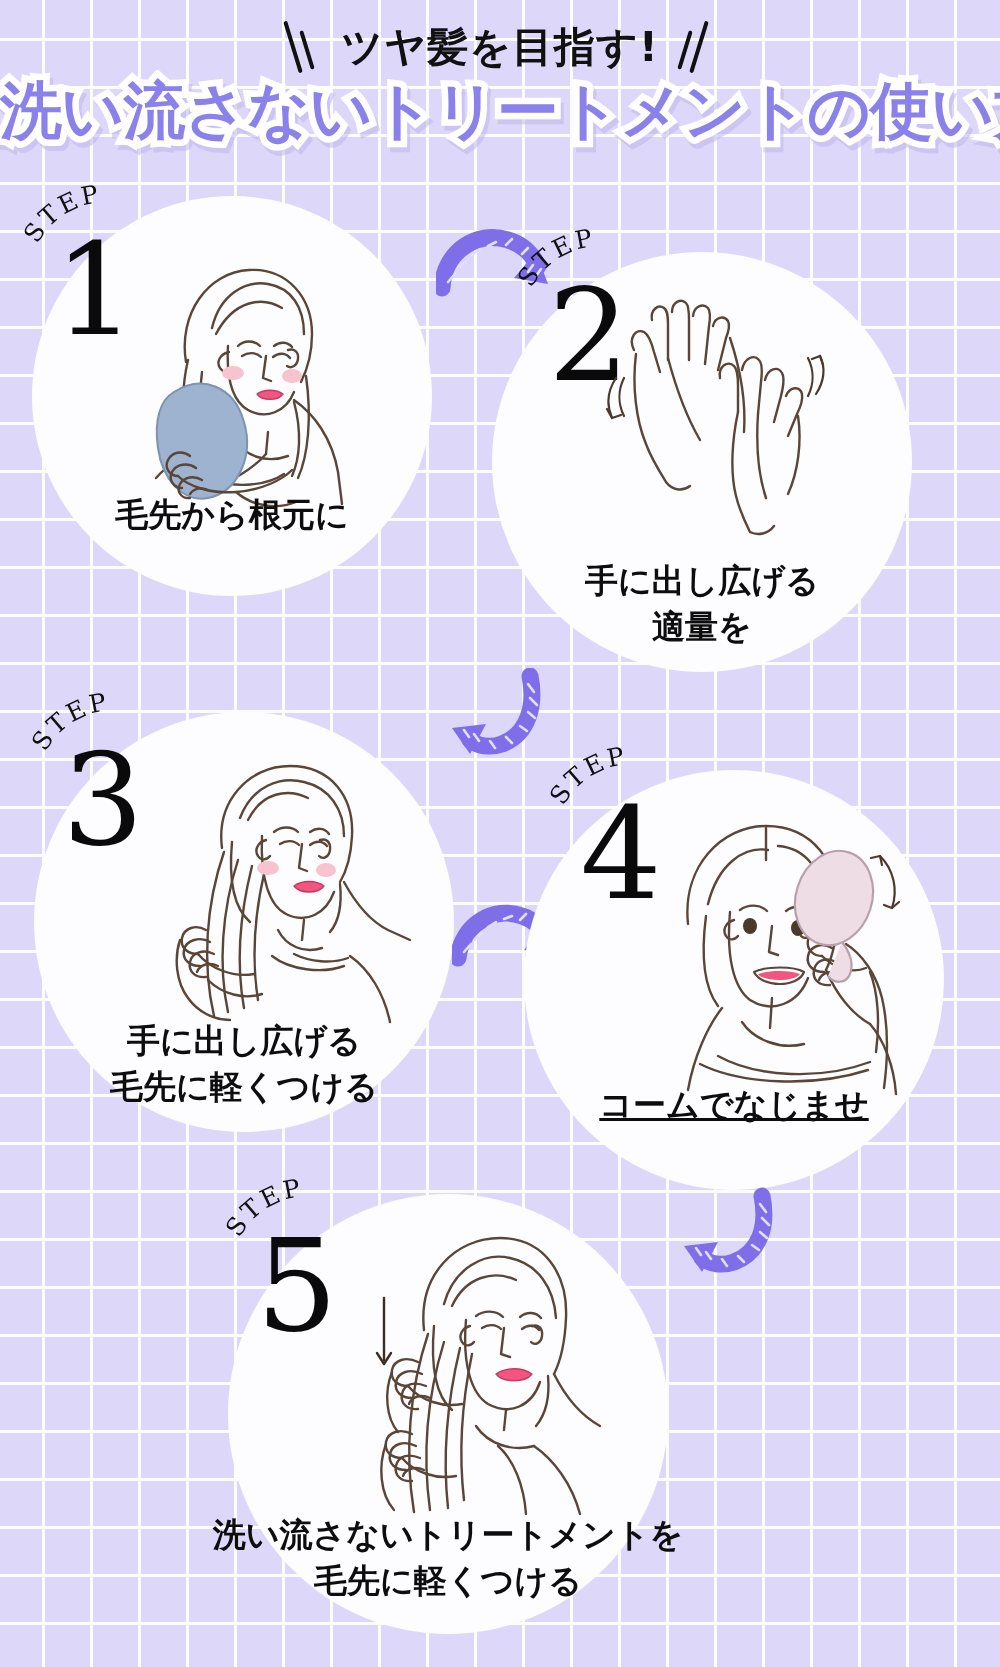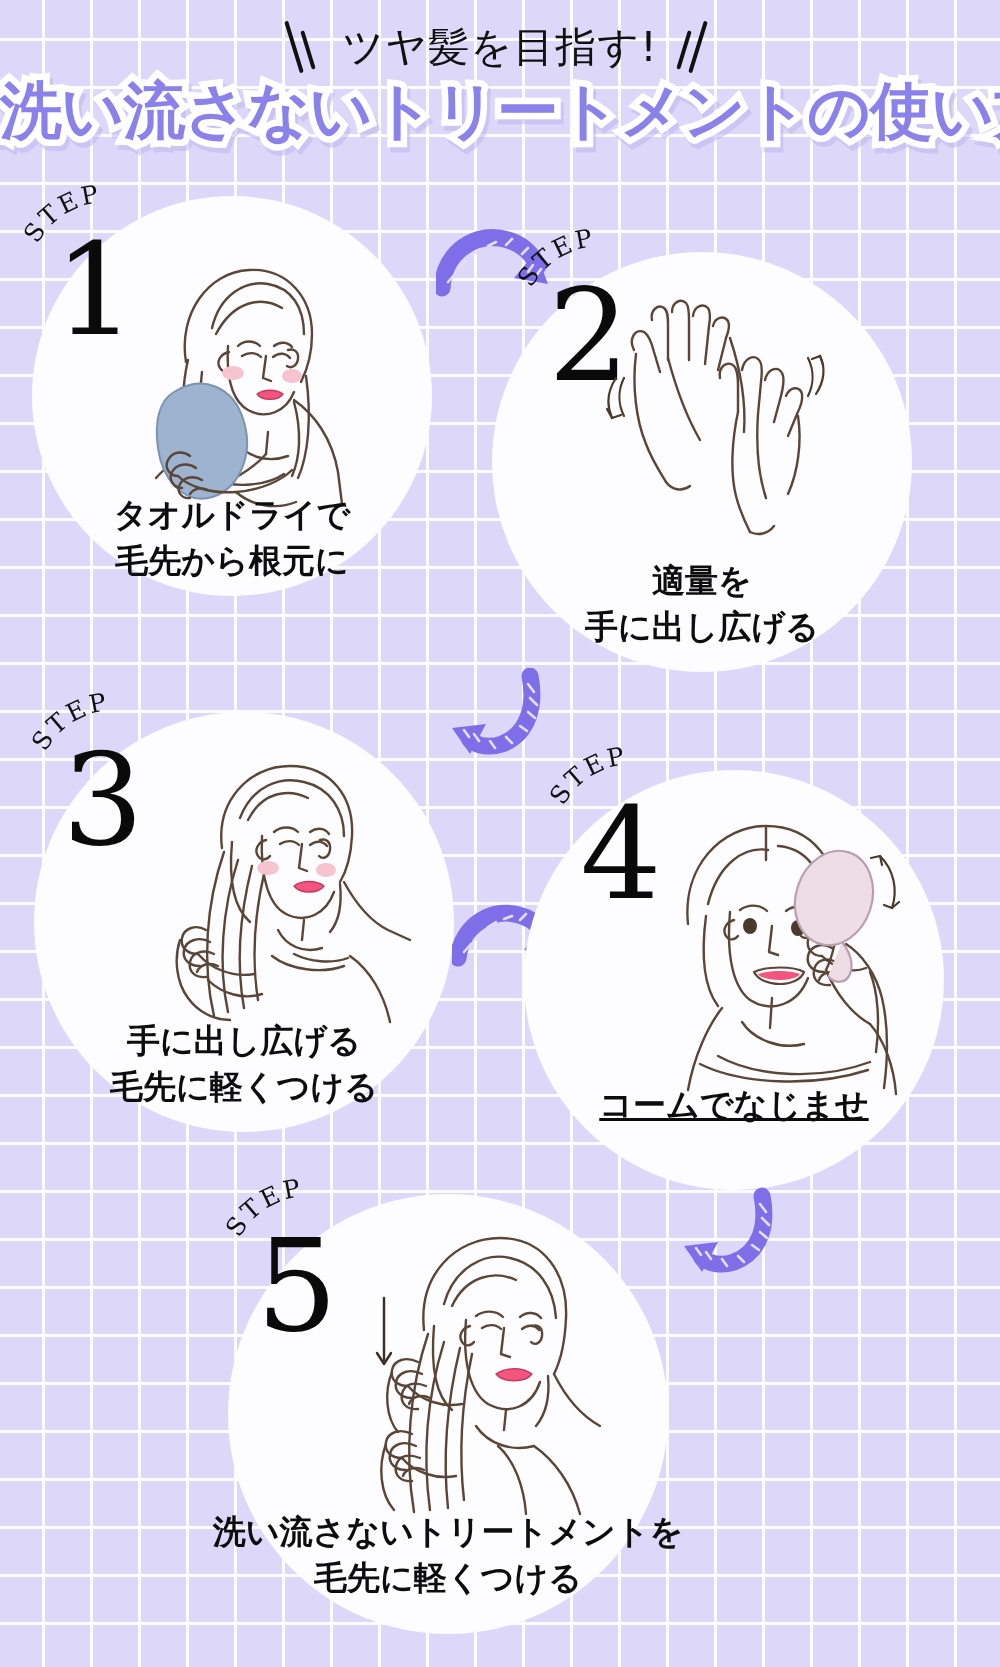--- a/index.html
+++ b/index.html
@@ -44,21 +44,21 @@
     left: 0;
     width: 1000px;
     display: flex;
     align-items: center;
     justify-content: center;
     gap: 18px;
   }
   .kicker-text {
     font-family: "DejaVu Sans", "Liberation Sans", sans-serif;
     font-size: 41px;
-    font-weight: 400;
+    font-weight: 700;
     color: #111111;
     letter-spacing: 1px;
     line-height: 1;
     white-space: nowrap;
   }
   .slash-left, .slash-right {
     position: relative;
     width: 36px;
     height: 58px;
     flex: none;
@@ -219,21 +219,20 @@
         <path d="M92 248 C86 245 78 246 74 252"></path>
         <path d="M62 234 C72 244 94 252 120 250 C146 248 166 238 176 228"></path>
         <path d="M120 250 C136 264 160 268 180 260"></path>
       </g>
 
       <ellipse cx="117" cy="131" rx="11" ry="7" fill="#f6c3ce"></ellipse>
       <ellipse cx="176" cy="134" rx="10" ry="7" fill="#f6c3ce"></ellipse>
     </svg>
 
     <div class="caption" style="left:20px; top:296px; width:360px;">
-      <span>タオルドライで</span>
       <span>毛先から根元に</span>
     </div>
   </div>
 
   <svg class="arrow" style="left:436px; top:222px;" width="118" height="80" viewBox="0 0 118 80">
     <path d="M6 66 C8 30 40 8 72 18 C86 22 96 32 102 44" fill="none" stroke="#7e6fe8" stroke-width="17" stroke-linecap="round"></path>
     <path d="M112 62 L78 56 L100 30 Z" fill="#7e6fe8"></path>
     <g stroke="#e3defc" stroke-width="2.6" stroke-linecap="round">
       <path d="M12 60 L19 52"></path>
         <path d="M22 46 L30 39"></path>
@@ -286,22 +285,22 @@
         <path d="M14 84 C6 96 4 110 10 124"></path>
         <path d="M22 84 C16 96 16 110 22 122"></path>
         <path d="M10 124 l-5 -9 M10 124 l9 -3"></path>
         <path d="M214 100 C222 88 224 74 218 62"></path>
         <path d="M206 102 C212 90 212 76 206 64"></path>
         <path d="M218 62 l-8 3 M218 62 l3 9"></path>
       </g>
     </svg>
 
     <div class="caption" style="left:30px; top:306px; width:360px;">
+      <span>手に出し広げる</span>
       <span>適量を</span>
-      <span>手に出し広げる</span>
     </div>
   </div>
 
   <svg class="arrow" style="left:444px; top:668px;" width="100" height="92" viewBox="0 0 100 92">
     <path d="M86 8 C92 38 84 66 58 76 C46 80 34 78 26 72" fill="none" stroke="#7e6fe8" stroke-width="17" stroke-linecap="round"></path>
     <path d="M8 60 L42 56 L26 86 Z" fill="#7e6fe8"></path>
     <g stroke="#e3defc" stroke-width="2.6" stroke-linecap="round">
       <path d="M84 16 L90 24"></path>
         <path d="M86 30 L93 37"></path>
         <path d="M84 44 L91 50"></path>
@@ -525,19 +524,19 @@
         <path d="M54 236 C66 250 88 258 108 254"></path>
         <path d="M38 222 C30 244 32 272 46 288"></path>
       </g>
 
       <g fill="none" stroke="#3a2e22" stroke-width="2.4" stroke-linecap="round">
         <path d="M36 76 L36 138"></path>
         <path d="M36 142 l-7 -11 M36 142 l7 -11"></path>
       </g>
     </svg>
 
-    <div class="caption" style="left:-40px; top:318px; width:520px;font-family:Liberation Mono, monospace;">
+    <div class="caption" style="left:-40px; top:318px; width:520px;">
       <span>洗い流さないトリートメントを</span>
       <span>毛先に軽くつける</span>
     </div>
   </div>
 
 </div>
 
 </body></html>

